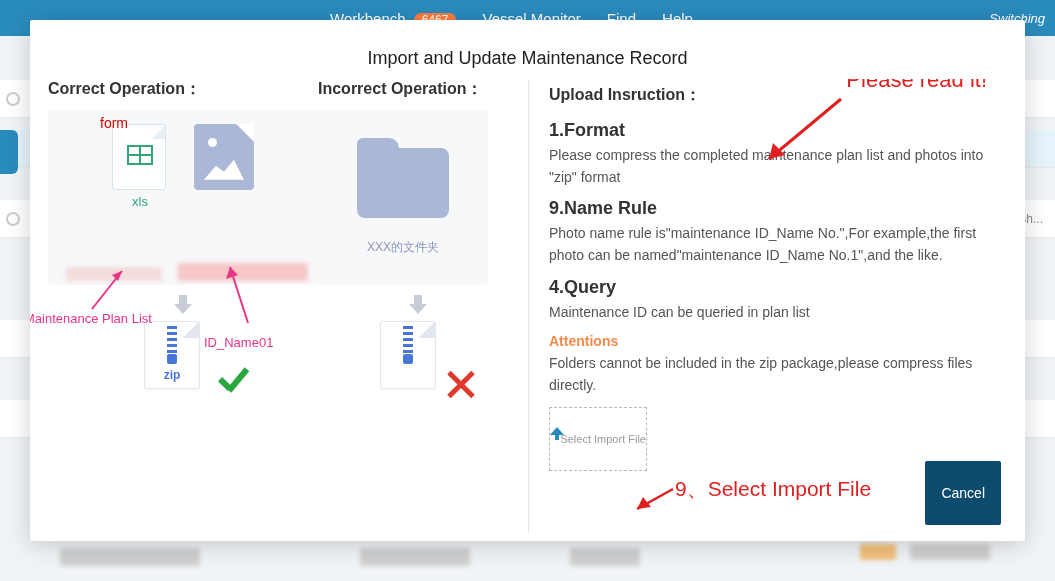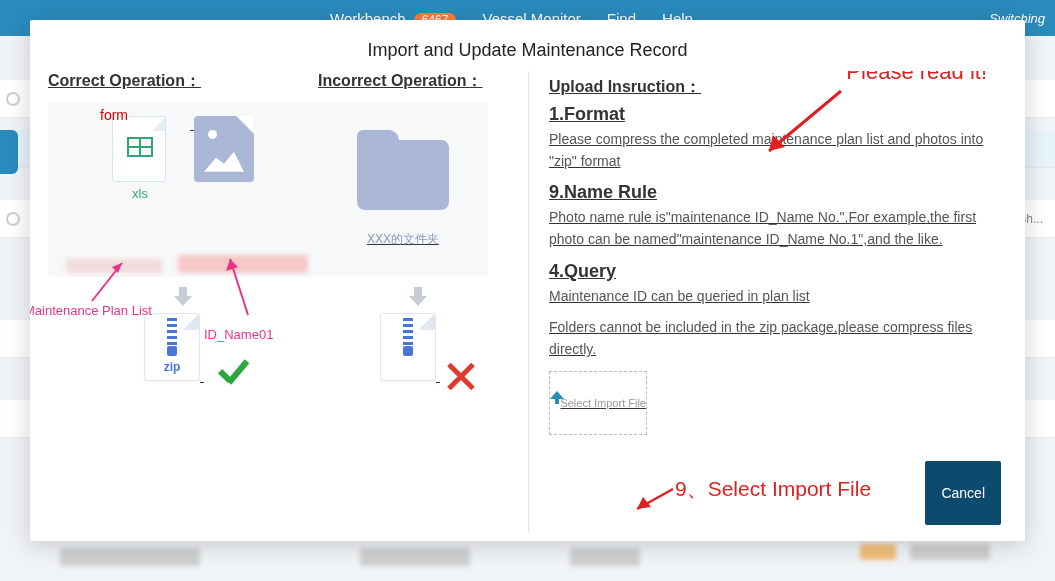--- a/index.html
+++ b/index.html
@@ -79,29 +79,28 @@
       box-shadow: 0 4px 24px rgba(0,0,0,.18);
       border-radius: 2px;
       display: flex;
       flex-direction: column;
     }
     .modal-title {
       text-align: center;
       font-size: 18px;
       font-weight: 400;
       color: #222;
-      padding: 20px 0 10px;
+      padding: 28px 0 10px;
     }
     .modal-body {
       flex: 1;
       display: flex;
       padding: 0 8px 8px 18px;
       overflow:hidden;
       position:relative;
-      text-decoration:underline;
     }
     .col-left {
       width: 480px;
       display: flex;
       position:relative;
     }
     .col-right {
       flex: 1;
       border-left: 1px solid #e6e6e6;
       padding: 6px 10px 0 20px;
@@ -228,21 +227,21 @@
     }
     .cross:before{transform:rotate(45deg);}
     .cross:after{transform:rotate(-45deg);}
 
     
     .anno{position:absolute;color:#e83587;font-size:13px;pointer-events:none;}
     .anno.red{color:#d80000;}
     .anno-bigred{color:#e02020;font-size:22px;position:absolute;}
 
     
-    .instr-heading{font-size:16px;font-weight:700;margin-bottom:6px;}
+    .instr-heading{font-size:16px;font-weight:700;margin-bottom:14px;}
     .instr-sub{font-size:18px;font-weight:700;}
     .instr-text{font-size:14px;color:#555;line-height:1.55;margin-top:4px;margin-bottom:10px;max-width:460px;}
     .instr-warn{font-size:14px;font-weight:600;color:#f38b4a;margin-top:6px;}
 
     .upload-box{
       margin-top:8px;width:98px;height:64px;border:1px dashed #bbb;
       display:flex;flex-direction:row;align-items:center;justify-content:center;
       font-size:11px;color:#999;cursor:pointer;background:#fff;
       overflow:hidden;white-space:nowrap;
     }
@@ -377,20 +376,21 @@
 
       <div class="instr-sub">1.Format</div>
       <div class="instr-text">Please compress the completed maintenance plan list and photos into "zip" format</div>
 
       <div class="instr-sub">9.Name Rule</div>
       <div class="instr-text">Photo name rule is"maintenance ID_Name No.",For example,the first photo can be named"maintenance ID_Name No.1",and the like.</div>
 
       <div class="instr-sub">4.Query</div>
       <div class="instr-text">Maintenance ID can be queried in plan list</div>
 
+      <div class="instr-warn">Attentions</div>
       <div class="instr-text">Folders cannot be included in the zip package,please compress files directly.</div>
 
       <div class="upload-box">
         <div class="up-arrow"></div>
         <div class="upload-line"></div>
         <span>Select Import File</span>
       </div>
 
       <span class="anno-bigred" style="top:-12px;right:30px;font-weight:500">Please read it!</span>
       <svg class="svg-arrow" style="top:14px;left:226px" width="100" height="80">

